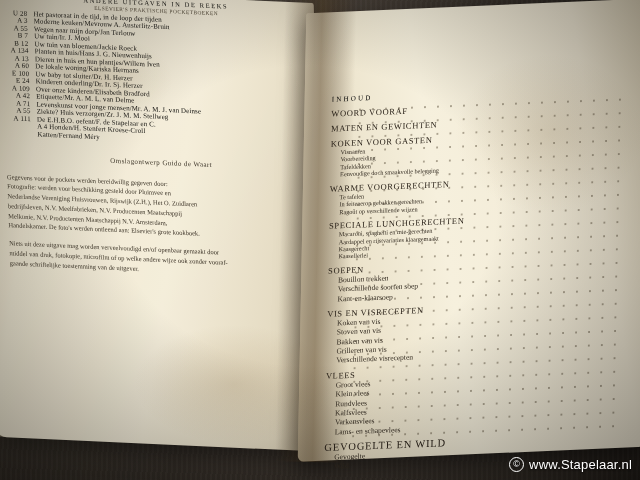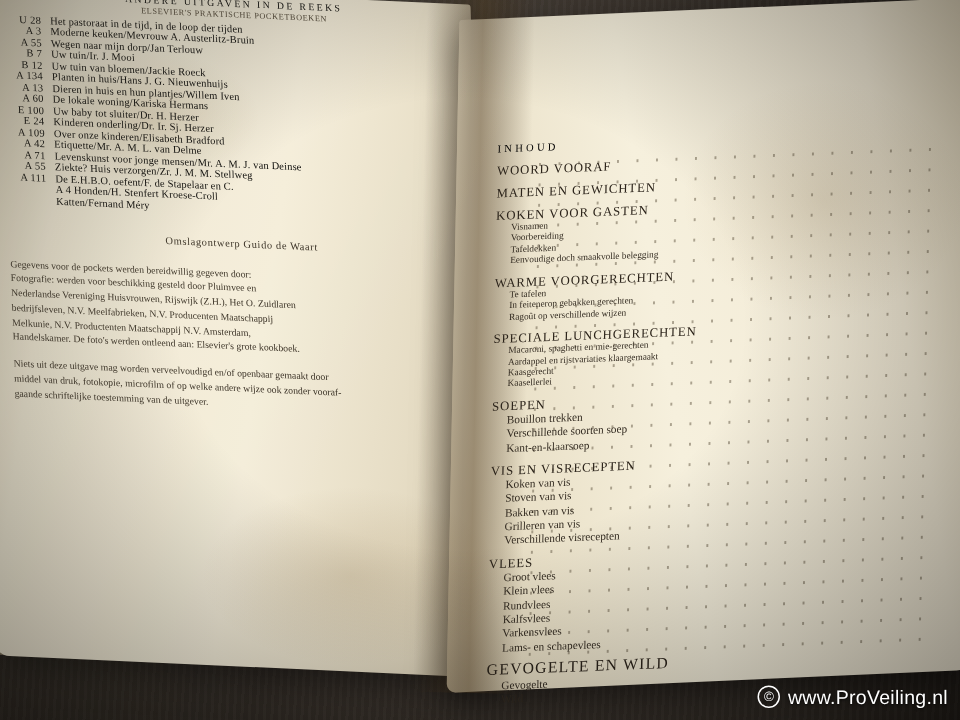--- a/index.html
+++ b/index.html
@@ -402,15 +402,15 @@
       <div class="toc-i">Gevogelte</div>
       <div class="toc-i">Wild</div>
     </div>
   </div>
 
   <div class="shade warmlight"></div>
   <div class="shade vignette"></div>
 
   <div class="watermark">
     <span class="c">©</span>
-    <span class="brand">www.ProVeiling.nl</span>
+    <span class="brand">www.Stapelaar.nl</span>
   </div>
 </div>
 
 </body></html>

